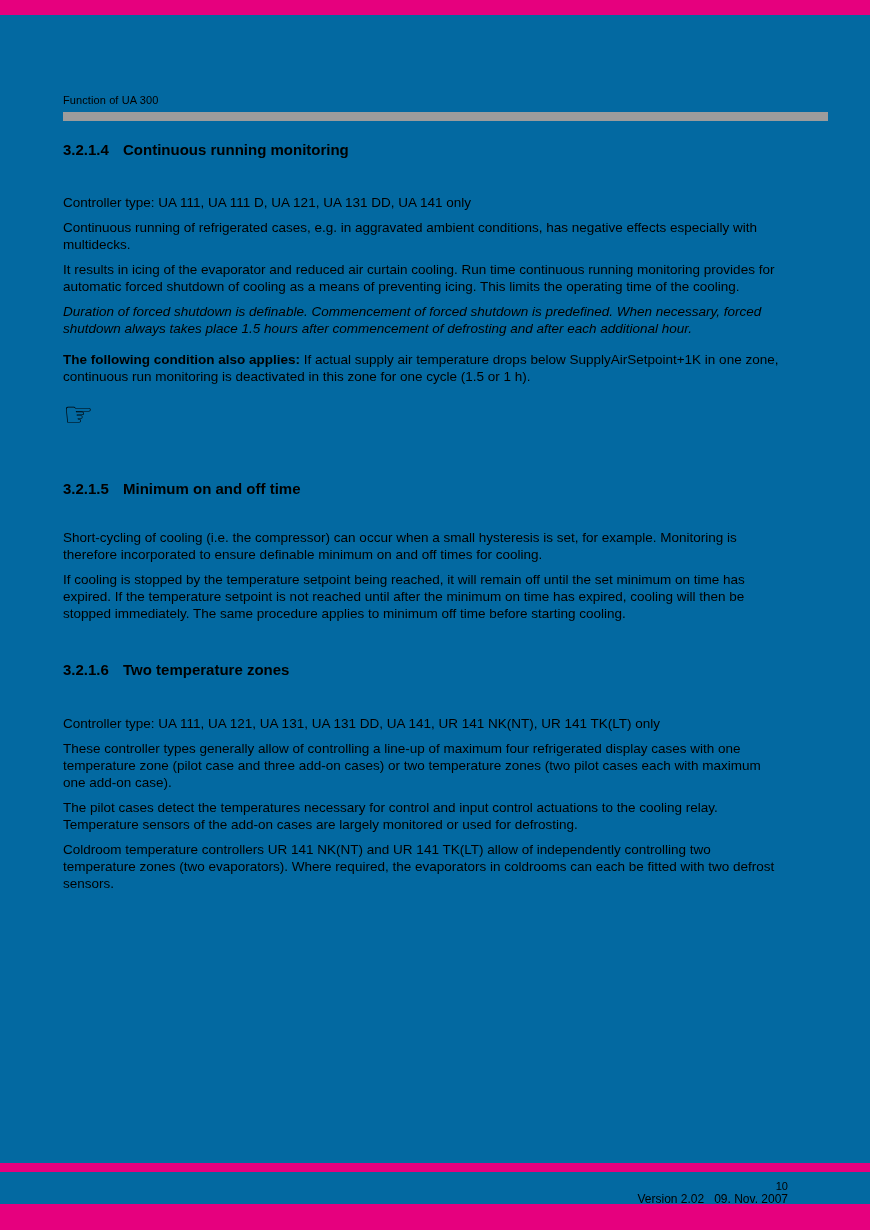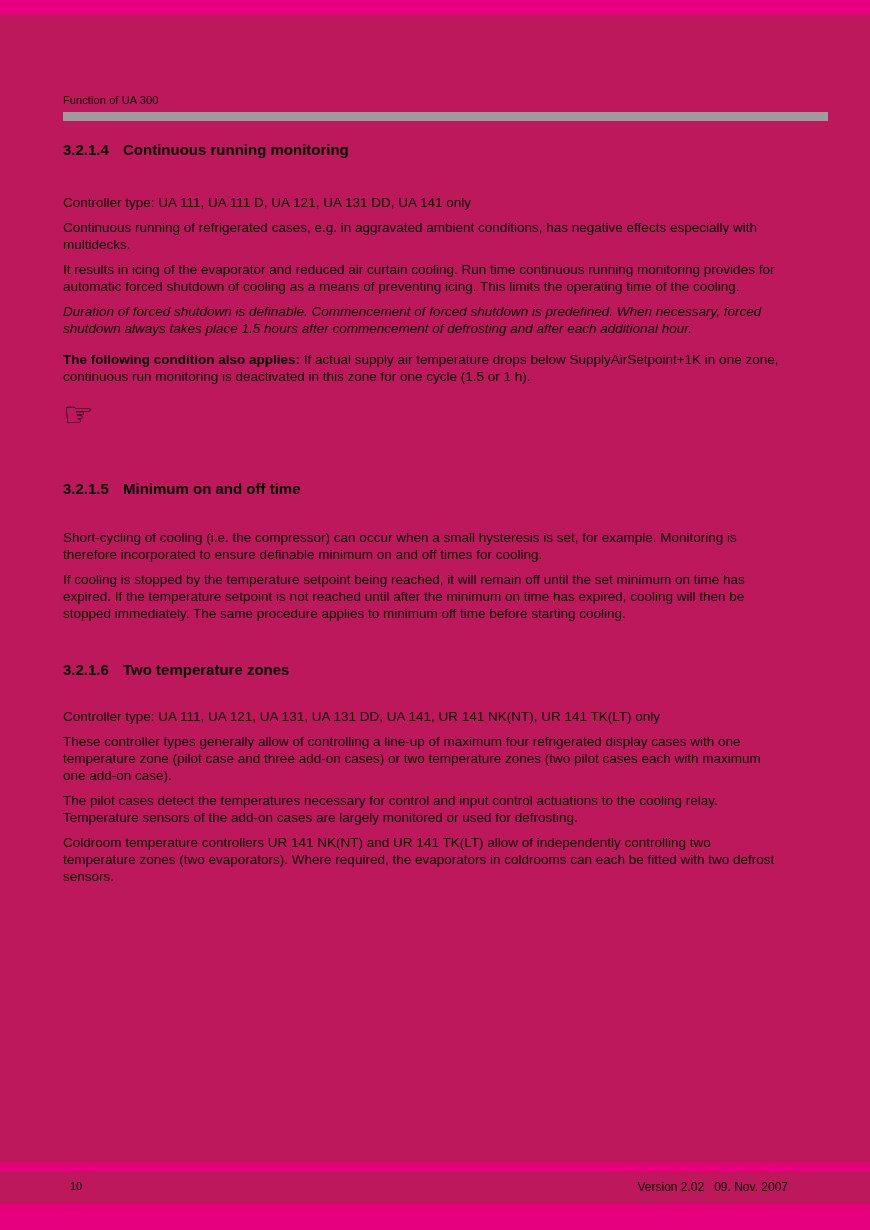--- a/index.html
+++ b/index.html
@@ -2,21 +2,21 @@
 <html><head>
 <meta charset="utf-8">
 <style>
   * { margin:0; padding:0; box-sizing:border-box; }
   html,body { background:#ffffff; }
   body { font-family:"Liberation Sans","DejaVu Sans",sans-serif; }
   .page {
     position:relative;
     width:870px;
     height:1230px;
-    background:#be185d;
+    background:#0369a1;
     overflow:hidden;
   }
   .topbar {
     position:absolute; top:0; left:0; right:0;
     height:15px; background:#E6007E;
   }
   .header {
     position:absolute; top:94px; left:63px; width:765px;
   }
   .header-title {
@@ -28,21 +28,21 @@
   .content {
     position:absolute; top:140px; left:63px; width:724px; color:#000;
   }
   .section-heading {
     display:flex; align-items:flex-start;
     font-size:15px; font-weight:bold; line-height:20px;
   }
   .sec-num { display:inline-block; min-width:60px; }
   .heading-1 { margin-bottom:34px; }
   .heading-2 { margin-top:50px; margin-bottom:30px; }
-  .heading-3 { margin-top:38px; margin-bottom:28px; }
+  .heading-3 { margin-top:38px; margin-bottom:35px; }
   .body-text {
     font-size:13.5px; line-height:17px; margin-bottom:8px;
   }
   .pre-bold { margin-bottom:14px;font-style:italic; }
   .note {
     display:flex; margin-top:16px; align-items:flex-start;
   }
   .note-icon {
     width:85px; flex:0 0 85px;
     font-size:34px; line-height:30px;
@@ -50,22 +50,22 @@
     margin-top:-2px;
   }
   .note-text {
     flex:1; font-style:italic; font-size:13.5px; line-height:17px;
   }
   .footer-rule {
     position:absolute; left:0; right:0; top:1163px;
     height:9px; background:#E6007E;
   }
   .footer-row {
-    position:absolute; left:70px; right:82px; top:1180px;
-    display:flex; justify-content:space-between; align-items:flex-start;
+    position:absolute; left:46px; right:82px; top:1180px;
+    display:flex; justify-content:space-between; align-items:flex-end;flex-direction:column;
   }
   .footer-page { font-size:11px; }
   .footer-version { font-size:12px; white-space:pre; }
   .bottombar {
     position:absolute; left:0; right:0; bottom:0;
     height:26px; background:#E6007E;
   }
 </style>
 </head>
 <body>

